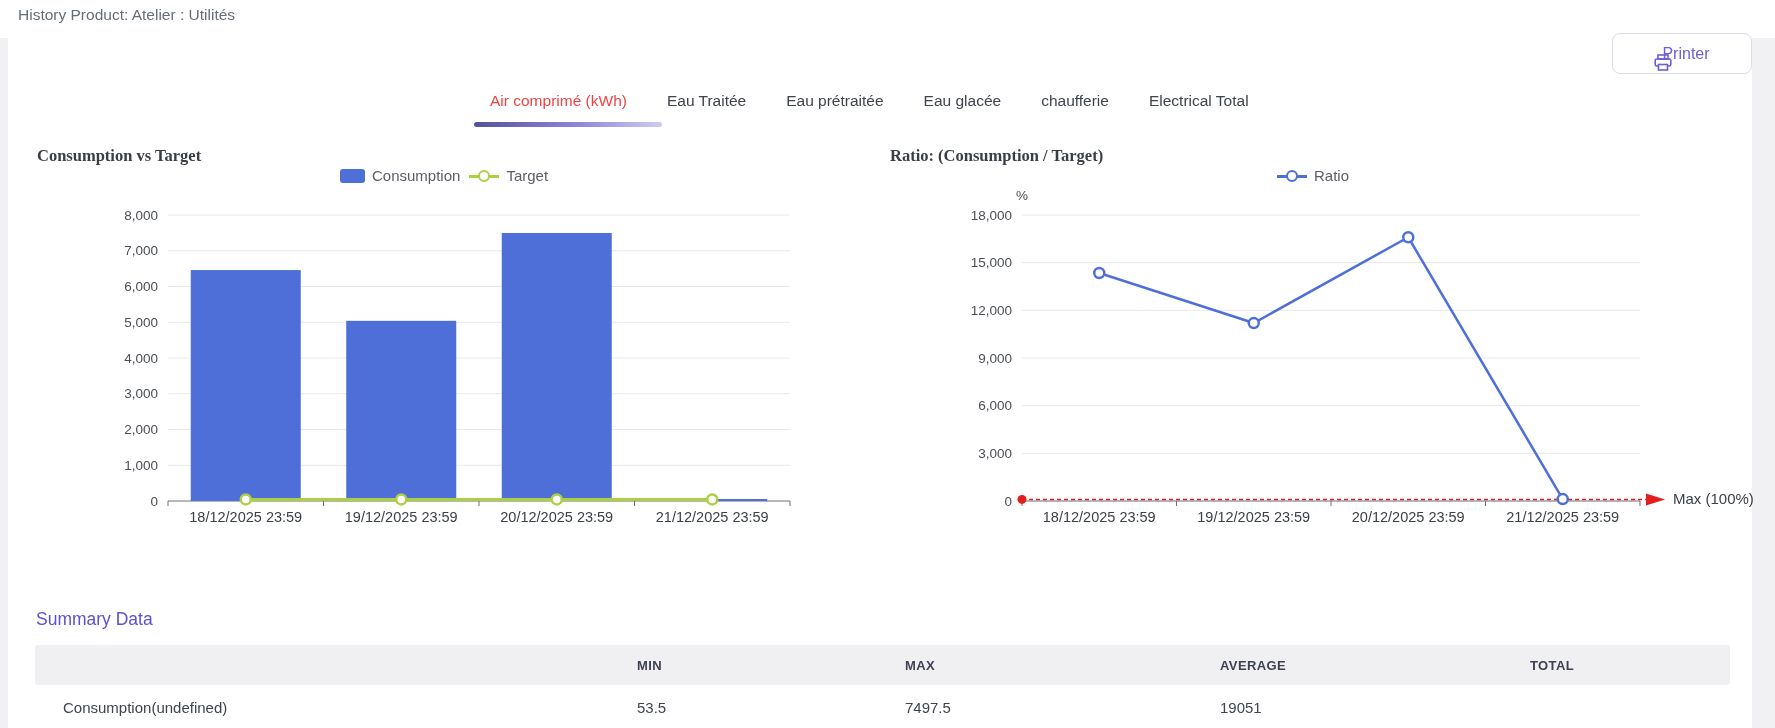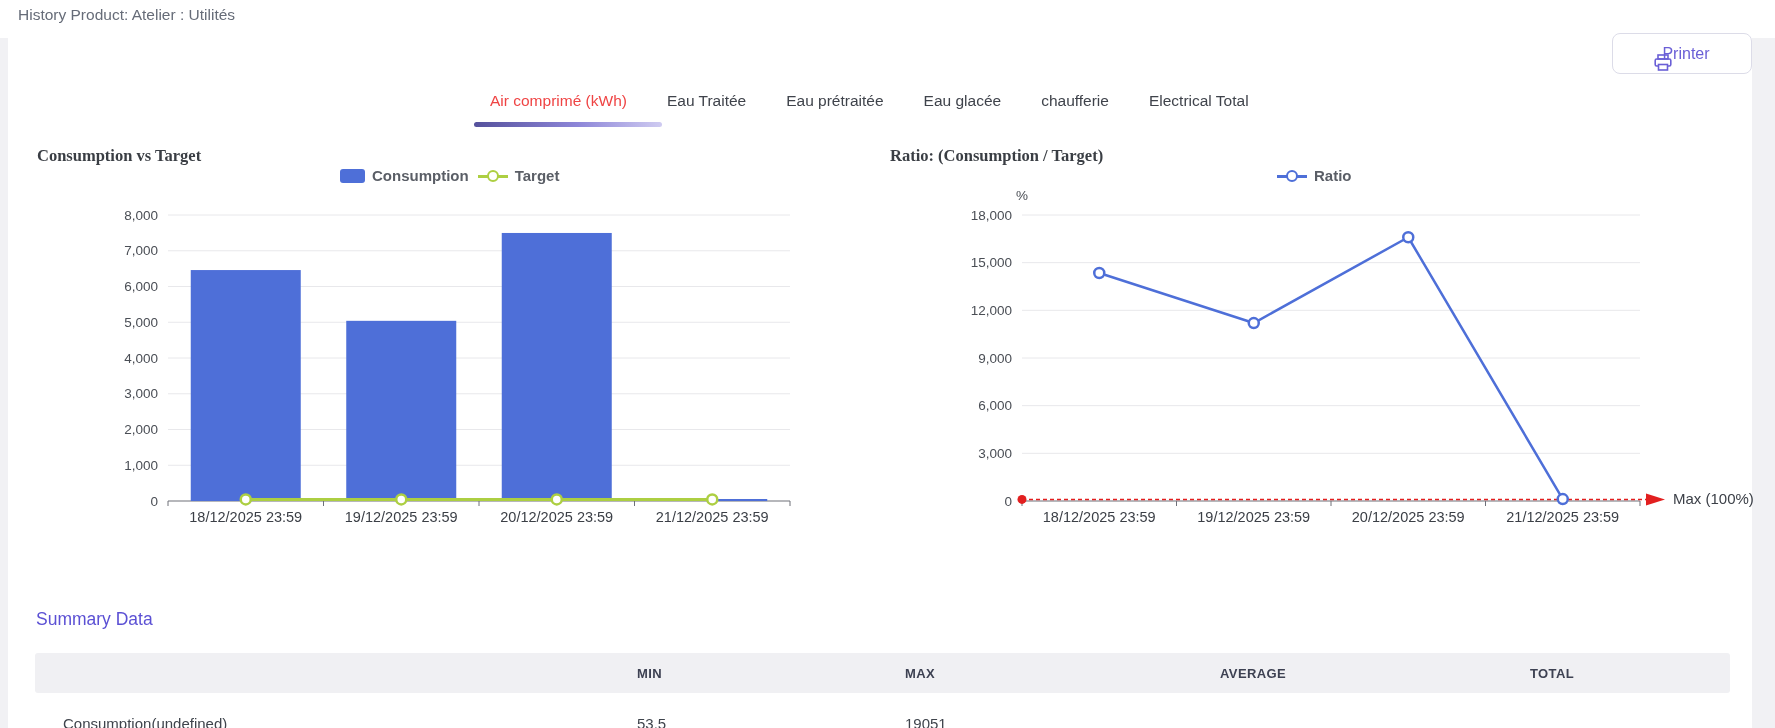--- a/index.html
+++ b/index.html
@@ -25,35 +25,35 @@
   #tab-underline { left:474px; top:122px; width:188px; height:5px; border-radius:3px;
     background:linear-gradient(90deg,#55519c 0%,#8d86d8 55%,#cfcbf1 100%); }
 
   
   .chart-title { font-size:16.5px; font-weight:bold; color:#3a3e44;font-family:Liberation Serif, serif; }
   #title-left { left:37px; top:146px; }
   #title-right { left:890px; top:146px; }
   .legend { display:flex; align-items:center; gap:9px; font-size:15px; color:#5a5e66; }
   #legend-left { left:340px; top:167px; }
   #legend-right { left:1277px; top:167px; }
-  .legend-item { display:flex; align-items:center; gap:7px; cursor:pointer;font-weight:bold; }
+  .legend-item { display:flex; align-items:center; gap:7px; cursor:pointer; }
   .swatch { width:25px; height:14px; border-radius:3px; background:#4e6fd8; display:inline-block; }
   .line-marker { position:relative; width:30px; height:12px; display:inline-block; }
   .line-marker .ln { position:absolute; left:0; right:0; top:5px; height:3px; }
   .line-marker .dot { position:absolute; left:9px; top:0; width:12px; height:12px;
      border-radius:50%; background:#fff; border:2.5px solid; }
 
   svg { position:absolute; overflow:visible; }
   #chart-left  { left:80px;  top:160px; }
   #chart-right { left:950px; top:160px; }
 
   
   #summary-heading { left:36px; top:609px; font-size:17.5px; color:#5b50d4; }
   #summary-table { left:35px; top:645px; width:1695px; }
-  .t-row { display:grid; grid-template-columns:602px 268px 315px 310px 1fr; align-items:center;margin-top:8px; }
+  .t-row { display:grid; grid-template-columns:602px 268px 315px 310px 1fr; align-items:center; }
   .t-head { background:#f0f0f3; height:40px; border-radius:3px; font-size:13px; font-weight:bold;
             color:#3d4152; letter-spacing:.4px; }
   .t-body { background:#fff; height:45px; font-size:15px; color:#3f444c; }
   .t-cell { padding-right:8px; }
   .t-cell.first { padding-left:28px; }
 </style>
 </head>
 <body>
 
 <div class="abs side-strip" id="strip-left"></div>
@@ -209,15 +209,16 @@
   <div class="t-row t-head">
     <div class="t-cell first"></div>
     <div class="t-cell">MIN</div>
     <div class="t-cell">MAX</div>
     <div class="t-cell">AVERAGE</div>
     <div class="t-cell">TOTAL</div>
   </div>
   <div class="t-row t-body">
     <div class="t-cell first">Consumption(undefined)</div>
     <div class="t-cell">53.5</div>
+    <div class="t-cell">7497.5</div>
     <div class="t-cell">19051</div>
   </div>
 </div>
 
 </body></html>

